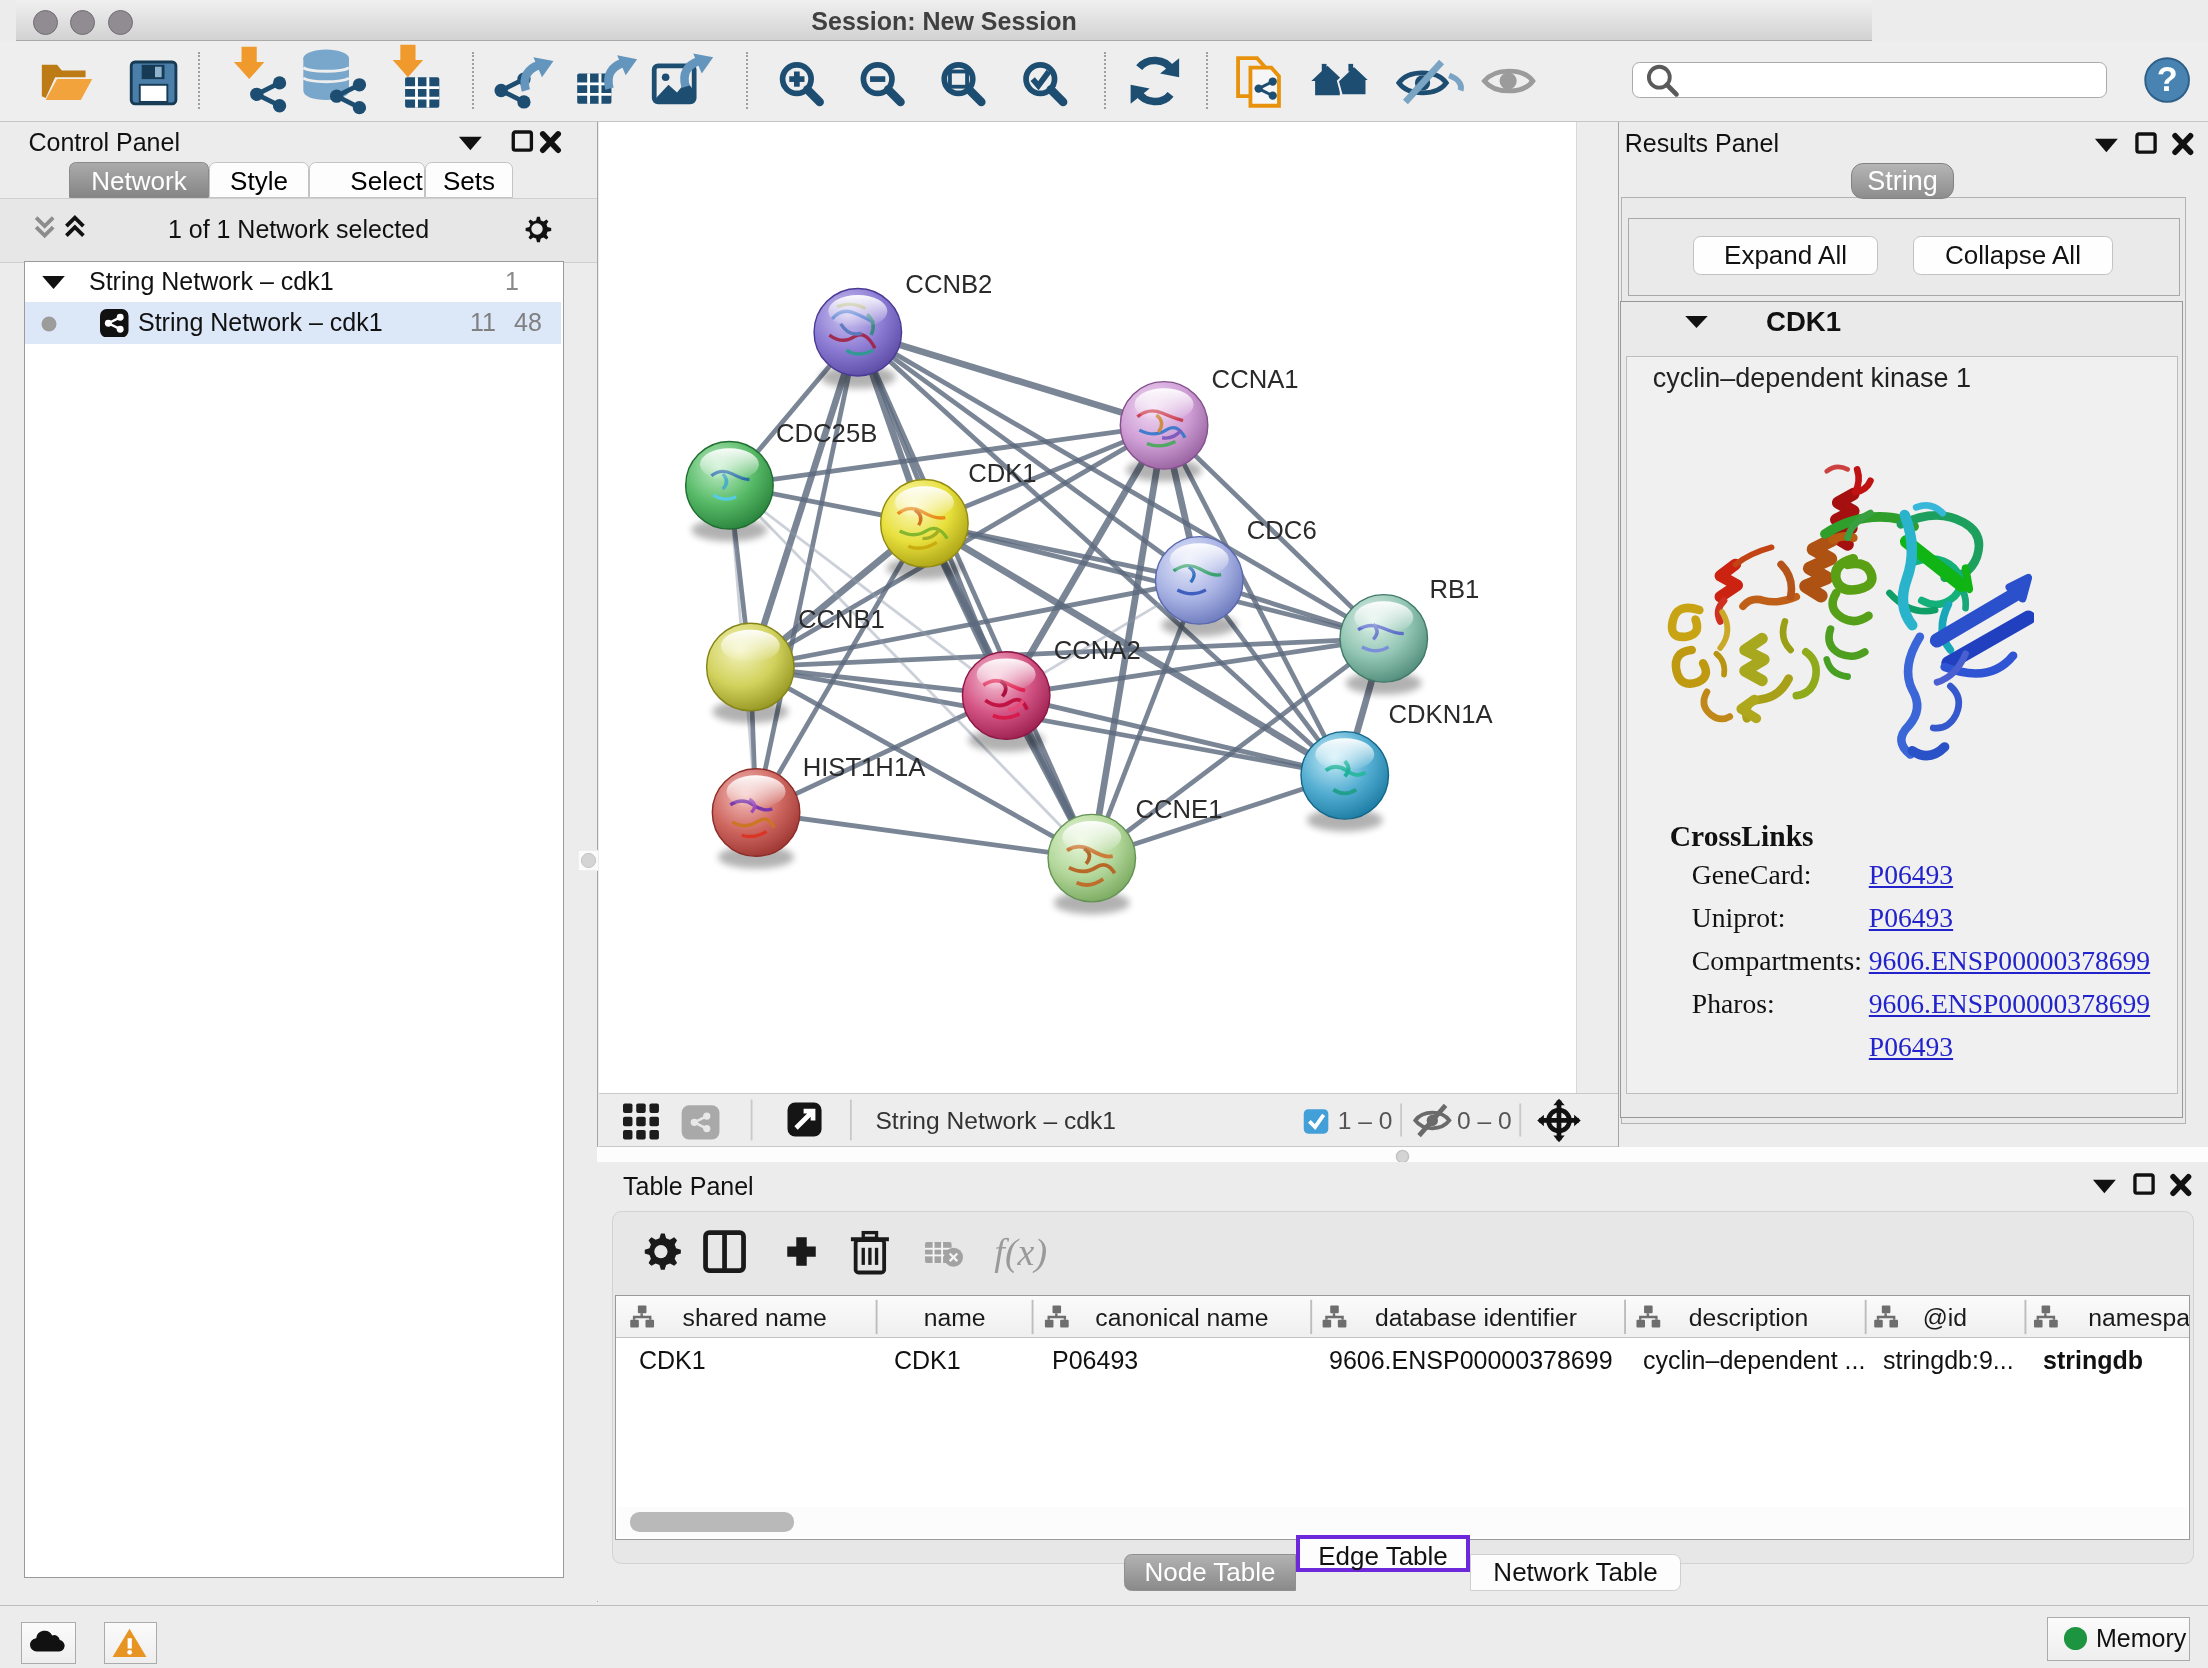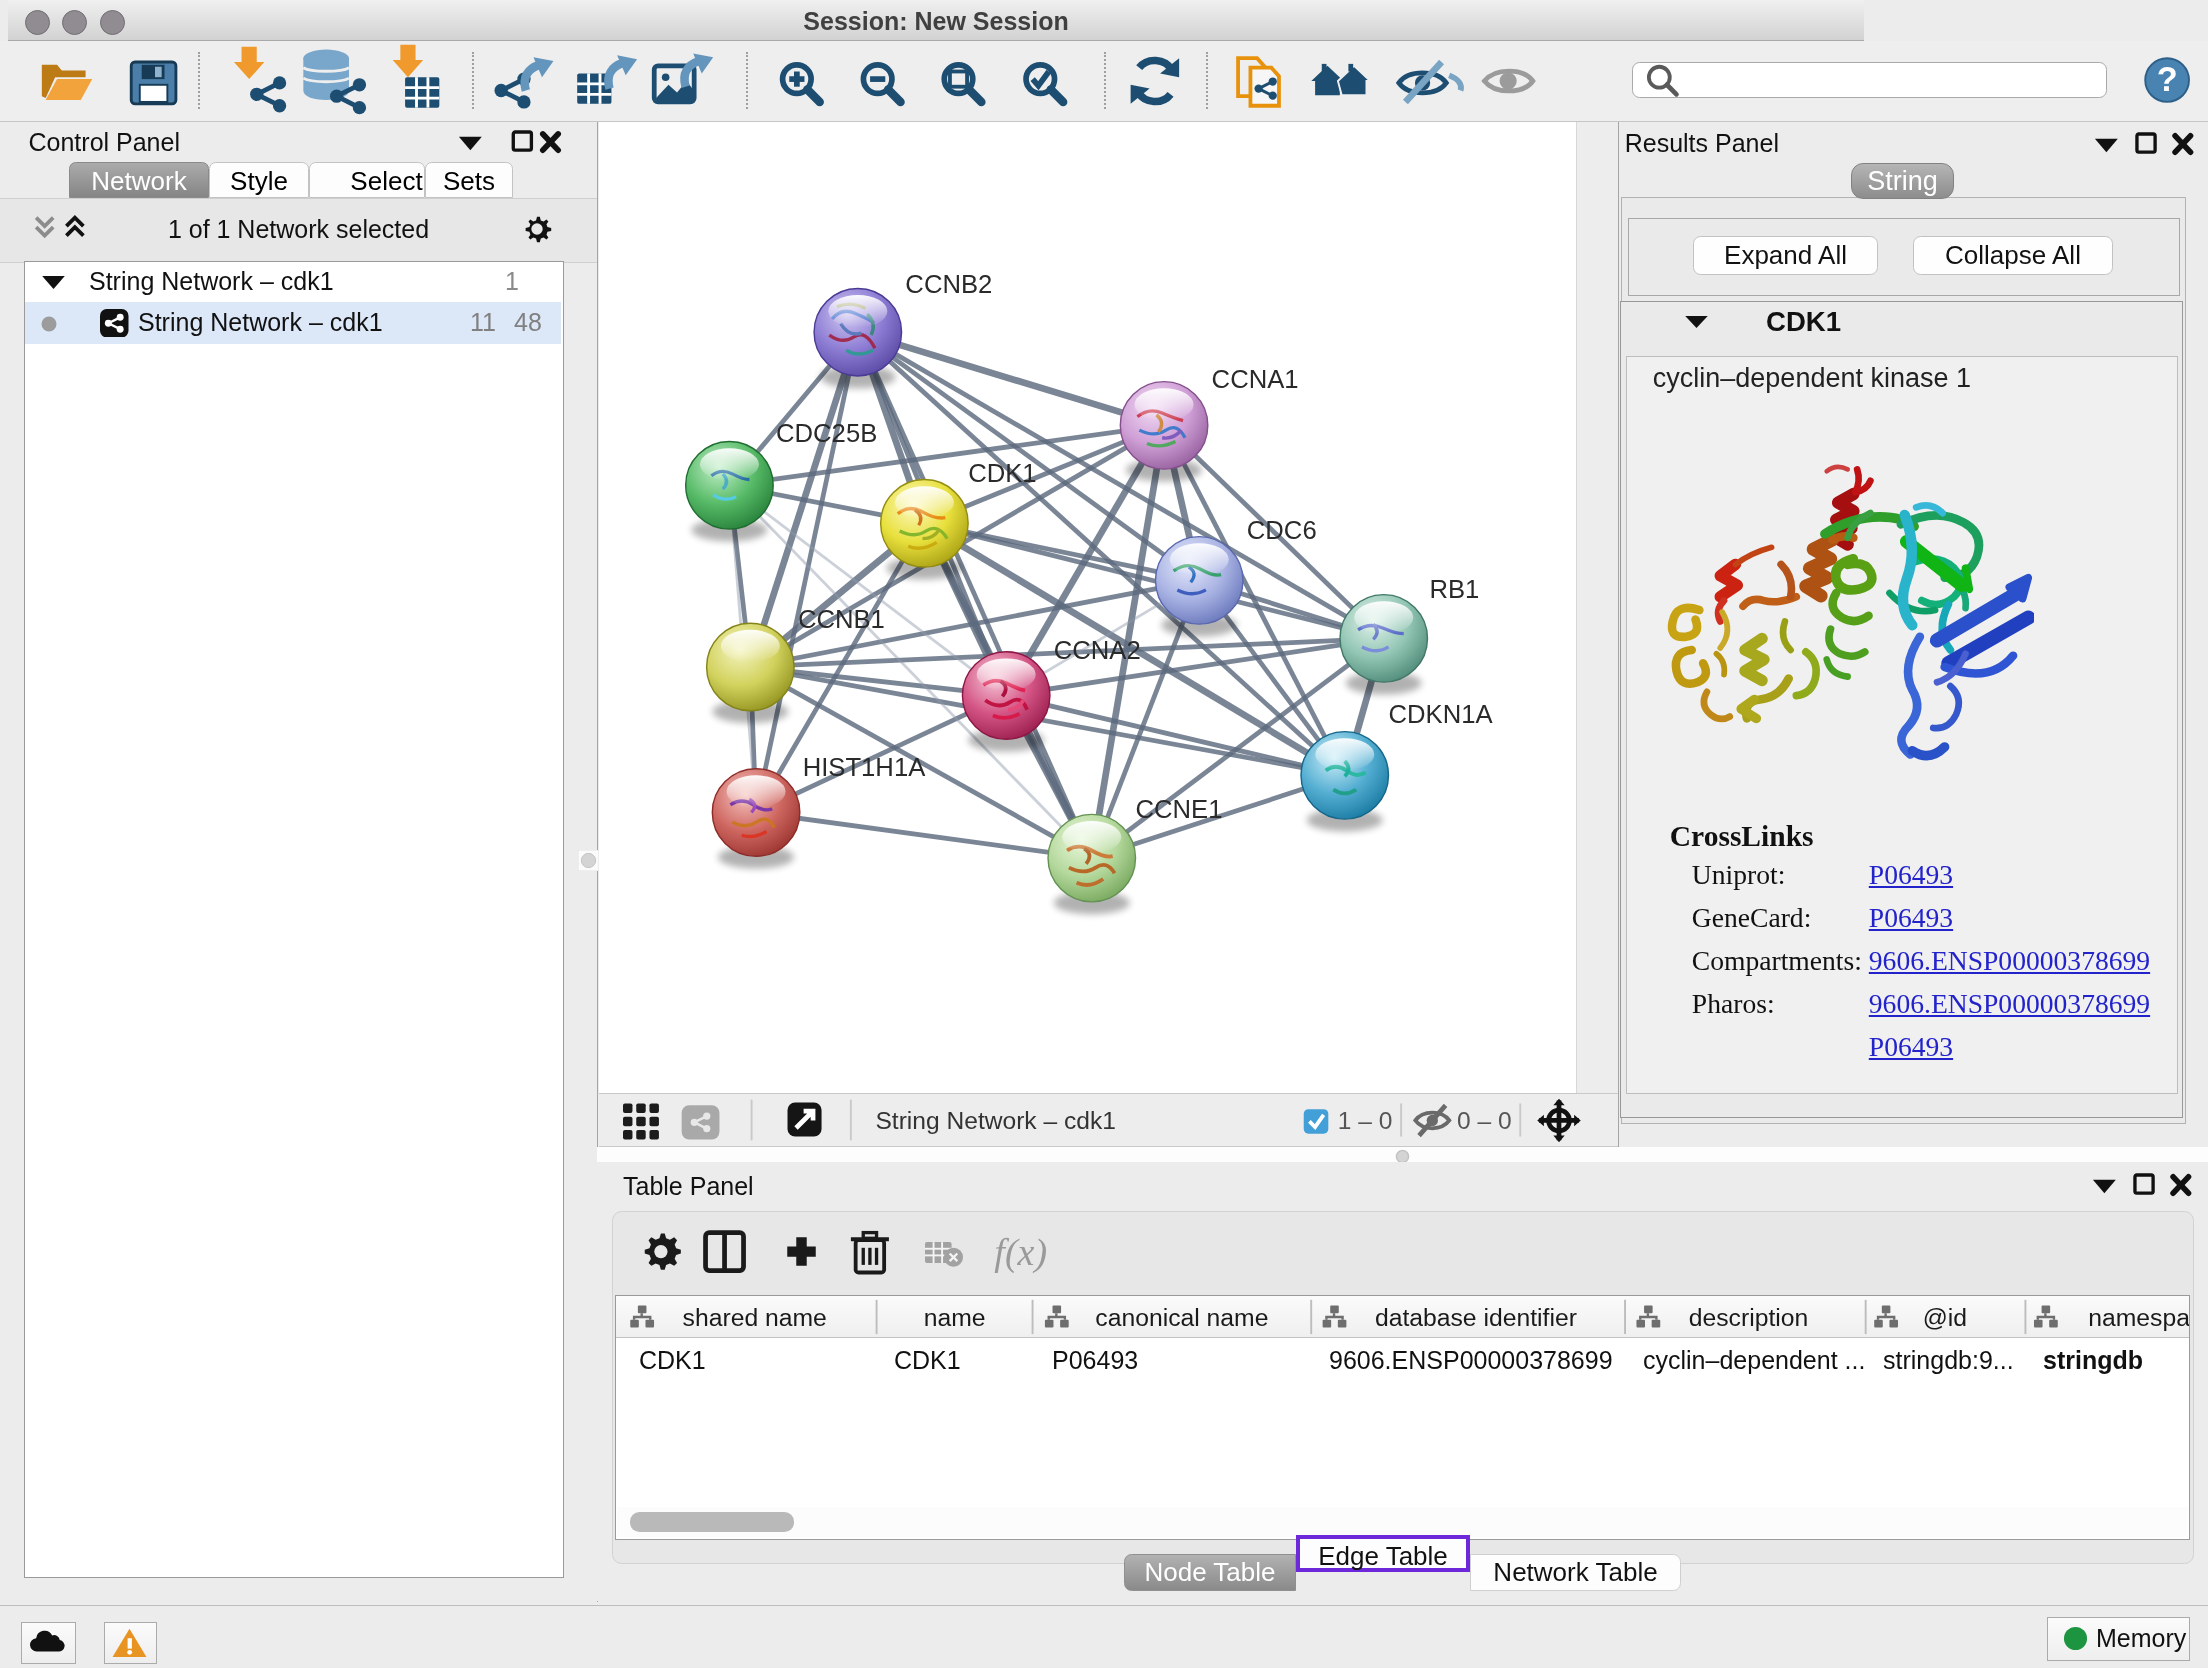--- a/index.html
+++ b/index.html
@@ -1,20 +1,20 @@
 <!DOCTYPE html>
 <html style="font-size:15px"><head>
 <meta charset="utf-8">
 <style>
   html,body{margin:0;padding:0;}
   body{width:2208px;height:1668px;position:relative;overflow:hidden;
        font-family:"Liberation Sans", sans-serif;background:#ececec;}
   .abs{position:absolute;}
   
-  #titlebar{left:8px;top:0;width:1856px;height:40px;
+  #titlebar{left:16px;top:0;width:1856px;height:40px;
     background:linear-gradient(#f0f0f0,#d2d2d2);border-bottom:1px solid #a9a9a9;}
   .tlight{position:absolute;top:9.5px;width:23px;height:23px;border-radius:50%;
     background:#908c92;border:1px solid #716d73;}
   #title{position:absolute;top:6.7px;left:0;width:100%;text-align:center;
     font-size:25px;font-weight:bold;color:#404040;}
   
   #toolbar{left:0;top:41px;width:2208px;height:80px;background:#eeeeee;
     border-bottom:1px solid #c6c6c6;}
   .tsep{position:absolute;top:11.4px;height:57px;width:0;
     border-left:2.9px dotted #9f9f9f;}
@@ -601,22 +601,22 @@
           <path d="M360,142 l20,-10 -6,22" stroke="#2b50cc" stroke-width="8"></path>
 
           <path d="M266,194 q-20,32 -8,56 q12,20 -4,38 q-16,16 2,30" stroke="#3a66d8" stroke-width="9"></path>
           <path d="M258,314 q18,12 34,-4" stroke="#2a52c8" stroke-width="10"></path>
           <path d="M314,212 q-10,24 -30,30" stroke="#4a5fd0" stroke-width="7"></path>
           <path d="M298,246 q14,12 6,30 q-8,16 -24,14" stroke="#3558cc" stroke-width="7"></path>
         </g>
       </svg>
       <div class="abs" style="left:43px;top:463px;font-size:29.5px;font-weight:bold;color:#111;font-family:'Liberation Serif',serif;">CrossLinks</div>
       <div class="abs" style="left:65px;top:502px;width:476px;font-size:27.6px;color:#111;font-family:'Liberation Serif',serif;">
+        <div style="height:43px;">GeneCard:</div>
         <div style="height:43px;">Uniprot:</div>
-        <div style="height:43px;">GeneCard:</div>
         <div style="height:43px;">Compartments:</div>
         <div style="height:43px;">Pharos:</div>
       </div>
       <div class="abs" style="left:242px;top:502px;width:314px;font-size:27.6px;color:#2323cc;font-family:'Liberation Serif',serif;text-decoration:underline;">
         <div style="height:43px;">P06493</div>
         <div style="height:43px;">P06493</div>
         <div style="height:43px;">9606.ENSP00000378699</div>
         <div style="height:43px;">9606.ENSP00000378699</div>
         <div style="height:43px;">P06493</div>
       </div>

